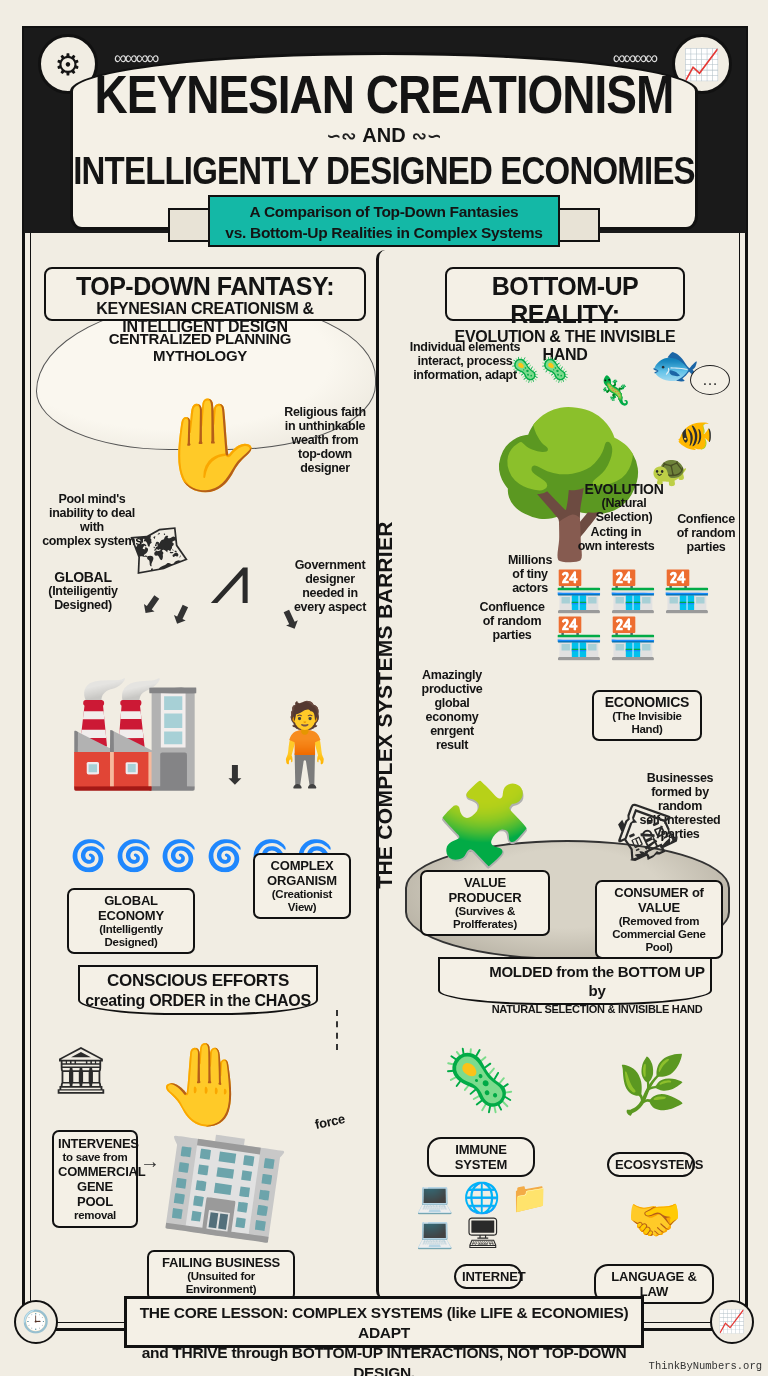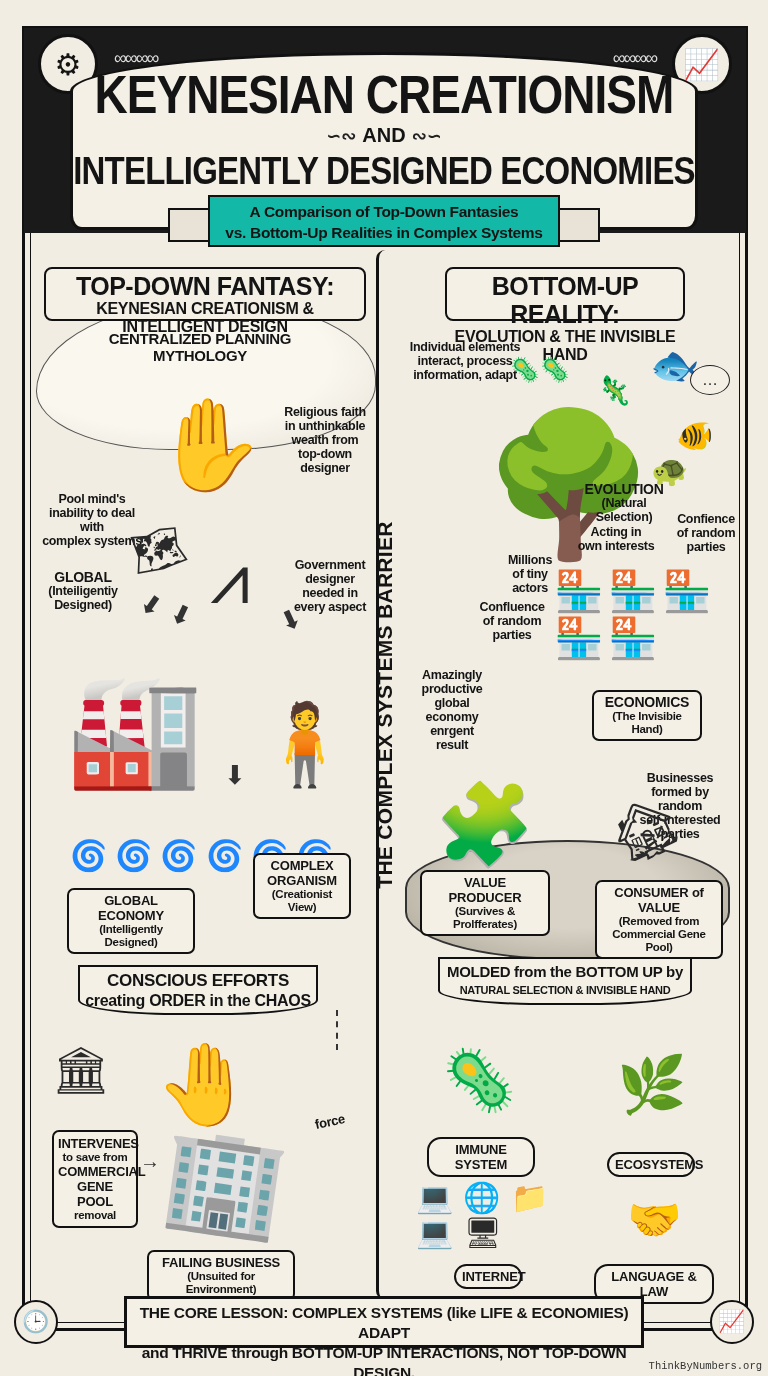--- a/index.html
+++ b/index.html
@@ -240,21 +240,21 @@
 <div class="label-box" style="left:420px; top:870px; width:130px;">
   <div class="lb-main">VALUE PRODUCER</div>
   <div class="lb-sub">(Survives &amp; Prolfferates)</div>
 </div>
 <div class="label-box" style="left:595px; top:880px; width:128px;">
   <div class="lb-main">CONSUMER of VALUE</div>
   <div class="lb-sub">(Removed from</div>
   <div class="lb-sub">Commercial Gene Pool)</div>
 </div>
 
-<div class="ribbon" style="left:438px; top:957px; width:254px; height:48px; padding-top:3px; border-radius:0 0 40% 40% / 0 0 30% 30%;">
+<div class="ribbon" style="left:438px; top:957px; width:274px; height:48px; padding-top:3px; border-radius:0 0 40% 40% / 0 0 30% 30%;padding-left:44px;">
   <div class="r2" style="font-size:15px;">MOLDED from the BOTTOM UP by</div>
   <div class="r2" style="font-size:11px;">NATURAL SELECTION &amp; INVISIBLE HAND</div>
 </div>
 
 <div class="illus" style="left:415px; top:1030px; width:130px; height:100px; font-size:60px;">🦠</div>
 <div class="illus" style="left:580px; top:1030px; width:145px; height:110px; font-size:56px;">🌿</div>
 
 <div class="label-box" style="left:427px; top:1137px; width:108px; border-radius:14px;">
   <div class="lb-main">IMMUNE SYSTEM</div>
 </div>

